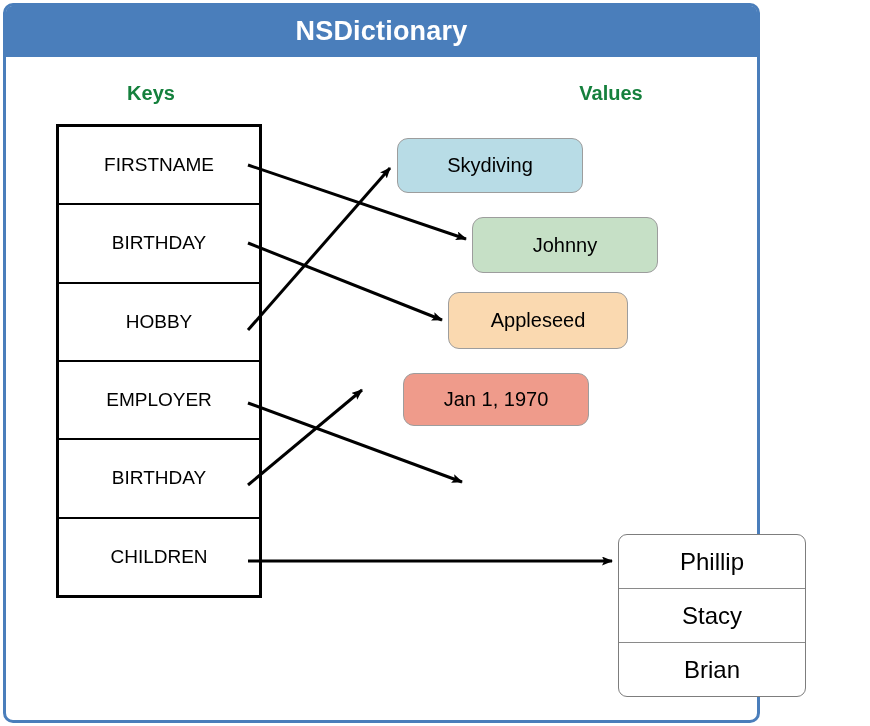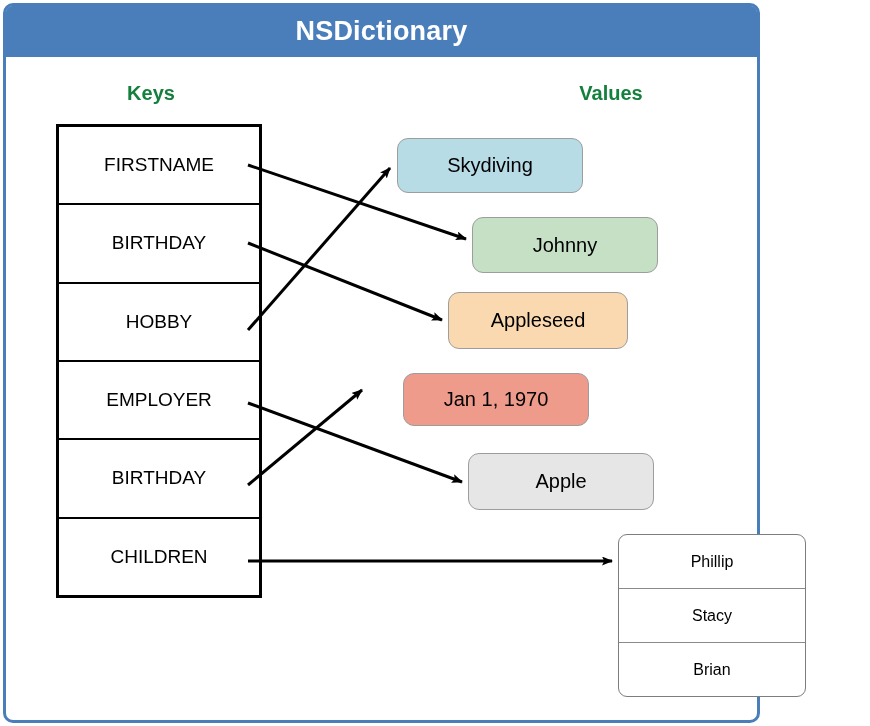--- a/index.html
+++ b/index.html
@@ -120,21 +120,21 @@
     flex-direction: column;
     overflow: hidden;
   }
   .child-cell {
     flex: 1 1 0;
     display: flex;
     align-items: center;
     justify-content: center;
     border-bottom: 1.2px solid #8a8a8a;
     box-sizing: border-box;
-    font-size: 16px;
+    font-size: 24px;
     color: #000000;
   }
   .child-cell:last-child { border-bottom: none; }
 
   
   #arrow-layer {
     position: absolute;
     left: 0;
     top: 0;
     width: 870px;
@@ -164,21 +164,20 @@
     <div class="key-cell">HOBBY</div>
     <div class="key-cell">EMPLOYER</div>
     <div class="key-cell">BIRTHDAY</div>
     <div class="key-cell">CHILDREN</div>
   </div>
 
   <div class="value-pill" id="value-skydiving">Skydiving</div>
   <div class="value-pill" id="value-johnny">Johnny</div>
   <div class="value-pill" id="value-appleseed">Appleseed</div>
   <div class="value-pill" id="value-birthdate">Jan 1, 1970</div>
-  <div class="value-pill" id="value-apple">Apple</div>
 
   <div class="children-table">
     <div class="child-cell">Phillip</div>
     <div class="child-cell">Stacy</div>
     <div class="child-cell">Brian</div>
   </div>
 
   <svg id="arrow-layer" viewBox="0 0 870 726">
     <defs>
       <marker id="ah" markerWidth="11" markerHeight="9" refX="10" refY="4.5" orient="auto" markerUnits="userSpaceOnUse">

